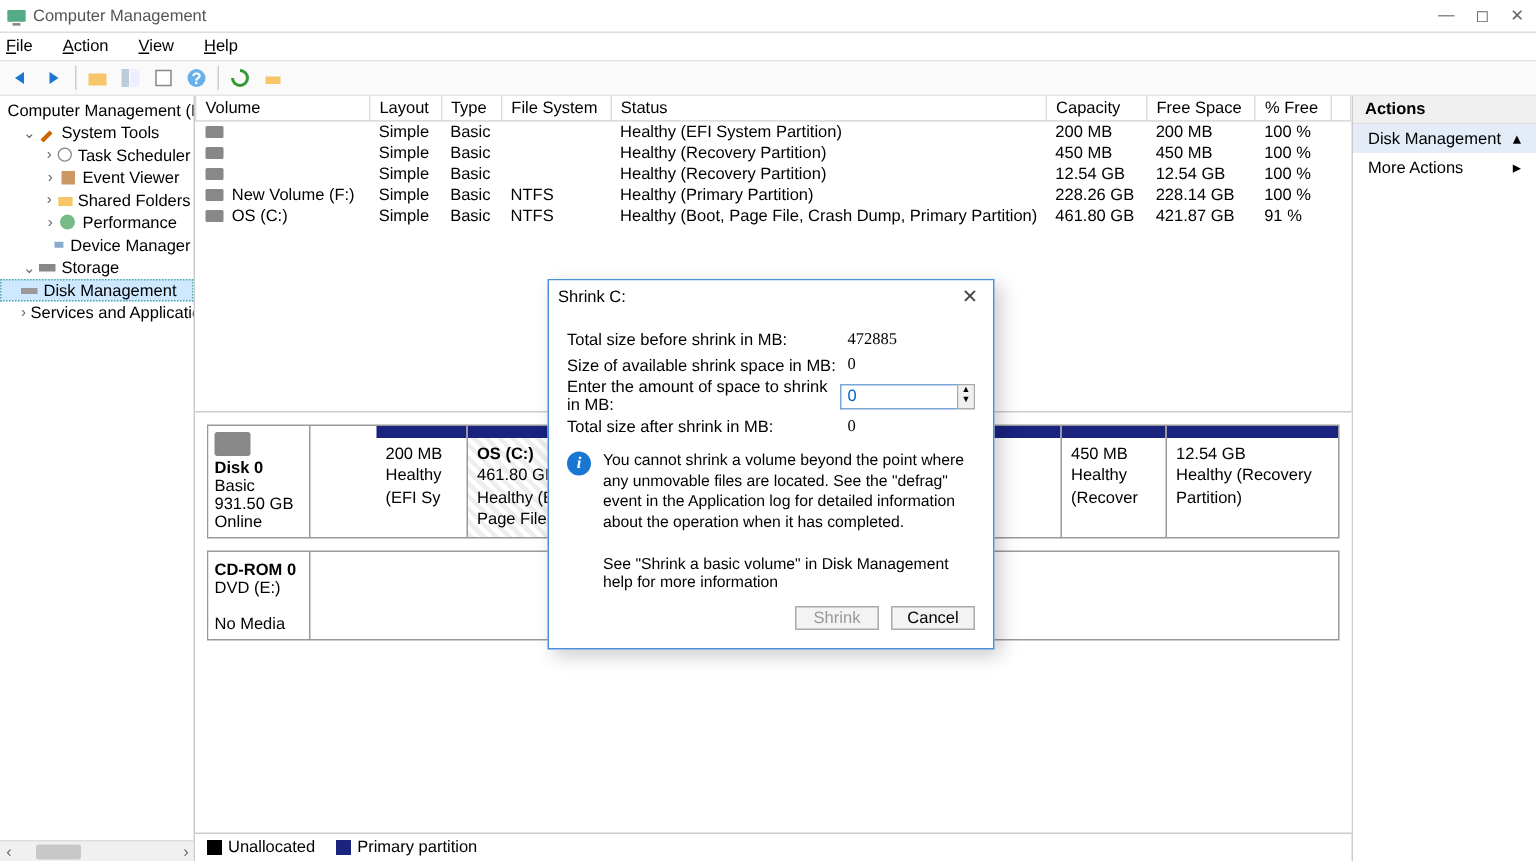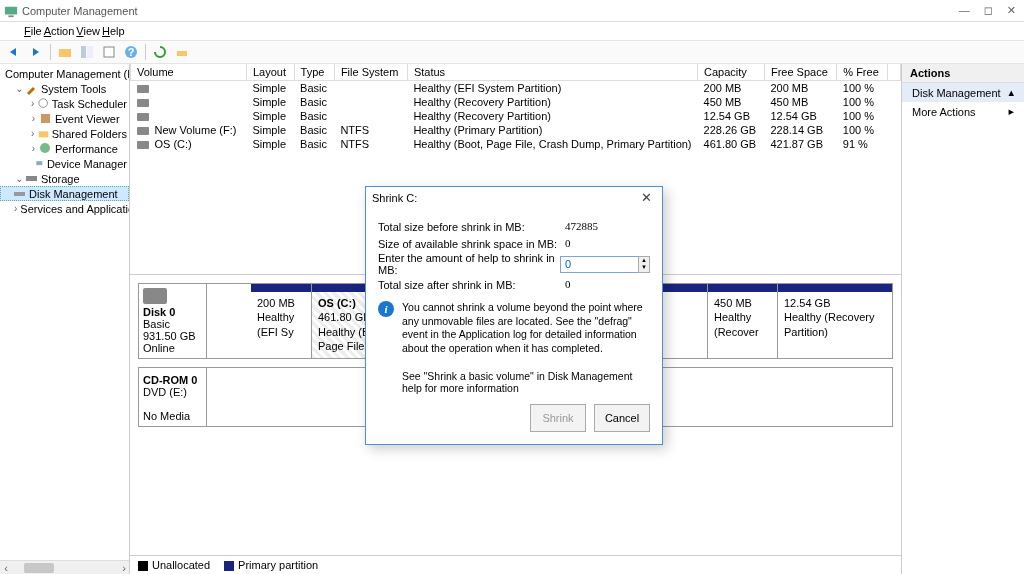--- a/index.html
+++ b/index.html
@@ -3,21 +3,21 @@
 <meta charset="utf-8">
 <style>
 * { box-sizing: border-box; margin: 0; padding: 0; font-family: "Segoe UI", Tahoma, sans-serif; font-size: 11px; }
 body { background: #fff; width: 1024px; height: 574px; overflow: hidden; position: relative; }
 
 .titlebar { height: 22px; display: flex; align-items: center; padding: 0 4px; border-bottom: 1px solid #ddd; }
 .titlebar .icon { width: 14px; height: 14px; margin-right: 4px; }
 .titlebar .title { color: #555; flex: 1; }
 .titlebar .winbtns { display: flex; gap: 14px; padding-right: 4px; color: #666; }
 
-.menubar { height: 18px; display: flex; align-items: center; gap: 2px; padding: 0 24px; }
+.menubar { height: 18px; display: flex; align-items: center; gap: 20px; padding: 0 4px; }
 .menubar span u { text-decoration: underline; }
 
 .toolbar { height: 24px; display: flex; align-items: center; gap: 2px; padding: 0 4px; border-top: 1px solid #e5e5e5; border-bottom: 1px solid #e5e5e5; background: #fafafa; }
 .tbtn { width: 20px; height: 20px; display:flex; align-items:center; justify-content:center; border:1px solid transparent; border-radius:2px; }
 .sep { width:1px; height:16px; background:#ccc; margin:0 2px; }
 
 .main { display: flex; height: calc(100% - 64px); }
 
 .tree { width: 130px; border-right: 1px solid #ccc; overflow-y: auto; overflow-x: hidden; padding-top: 2px; position: relative;}
 .tree-item { display:flex; align-items:center; padding: 1px 2px; white-space: nowrap; cursor: default;}
@@ -70,21 +70,21 @@
 .drow .val.ro { border:1px solid transparent; }
 .drow .spin { display:flex; }
 .drow .spin input { width:78px; border:1px solid #7aa7d8; border-right:none; padding:1px 4px; height:17px; font-size:11px; color:#0066cc;}
 .drow .spin .btns { width:12px; border:1px solid #aaa; display:flex; flex-direction:column; height:17px;}
 .drow .spin .btns span { flex:1; font-size:6px; text-align:center; line-height:7px; background:#f0f0f0;}
 .infobox { display:flex; gap:8px; margin-top:8px; }
 .infobox .iicon { width:16px; height:16px; border-radius:50%; background:#1976d2; color:#fff; text-align:center; font-weight:bold; font-size:11px; line-height:16px; font-style:italic; font-family:Georgia,serif; flex-shrink:0;}
 .infobox p { font-size:10.5px; line-height:1.3;}
 .help { font-size:10.5px; margin:14px 0 10px 24px;}
 .dbtns { display:flex; justify-content:flex-end; gap:8px; }
-.dbtn { width:56px; height:28px; border:1px solid #aaa; background:#f3f3f3; font-size:11px;}
+.dbtn { width:56px; height:16px; border:1px solid #aaa; background:#f3f3f3; font-size:11px;}
 .dbtn.dis { color:#999;}
 
 .spacer { flex:1;}
 </style>
 </head>
 <body>
 
 <div class="titlebar">
   <svg class="icon" viewBox="0 0 16 16">
       <rect x="1" y="3" width="14" height="9" fill="#5a8" rx="1"></rect>
@@ -389,21 +389,21 @@
   <div class="body">
     <div class="drow">
         <label>Total size before shrink in MB:</label>
         <div class="val ro">472885</div>
       </div>
     <div class="drow">
         <label>Size of available shrink space in MB:</label>
         <div class="val ro">0</div>
       </div>
     <div class="drow">
-        <label>Enter the amount of help to shrink in MB:</label>
+        <label>Enter the amount of space to shrink in MB:</label>
       <div class="spin">
           <input value="0" style="">
           <div class="btns">
             <span>▲</span>
             <span>▼</span>
           </div>
         </div>
     </div>
     <div class="drow">
         <label>Total size after shrink in MB:</label>

